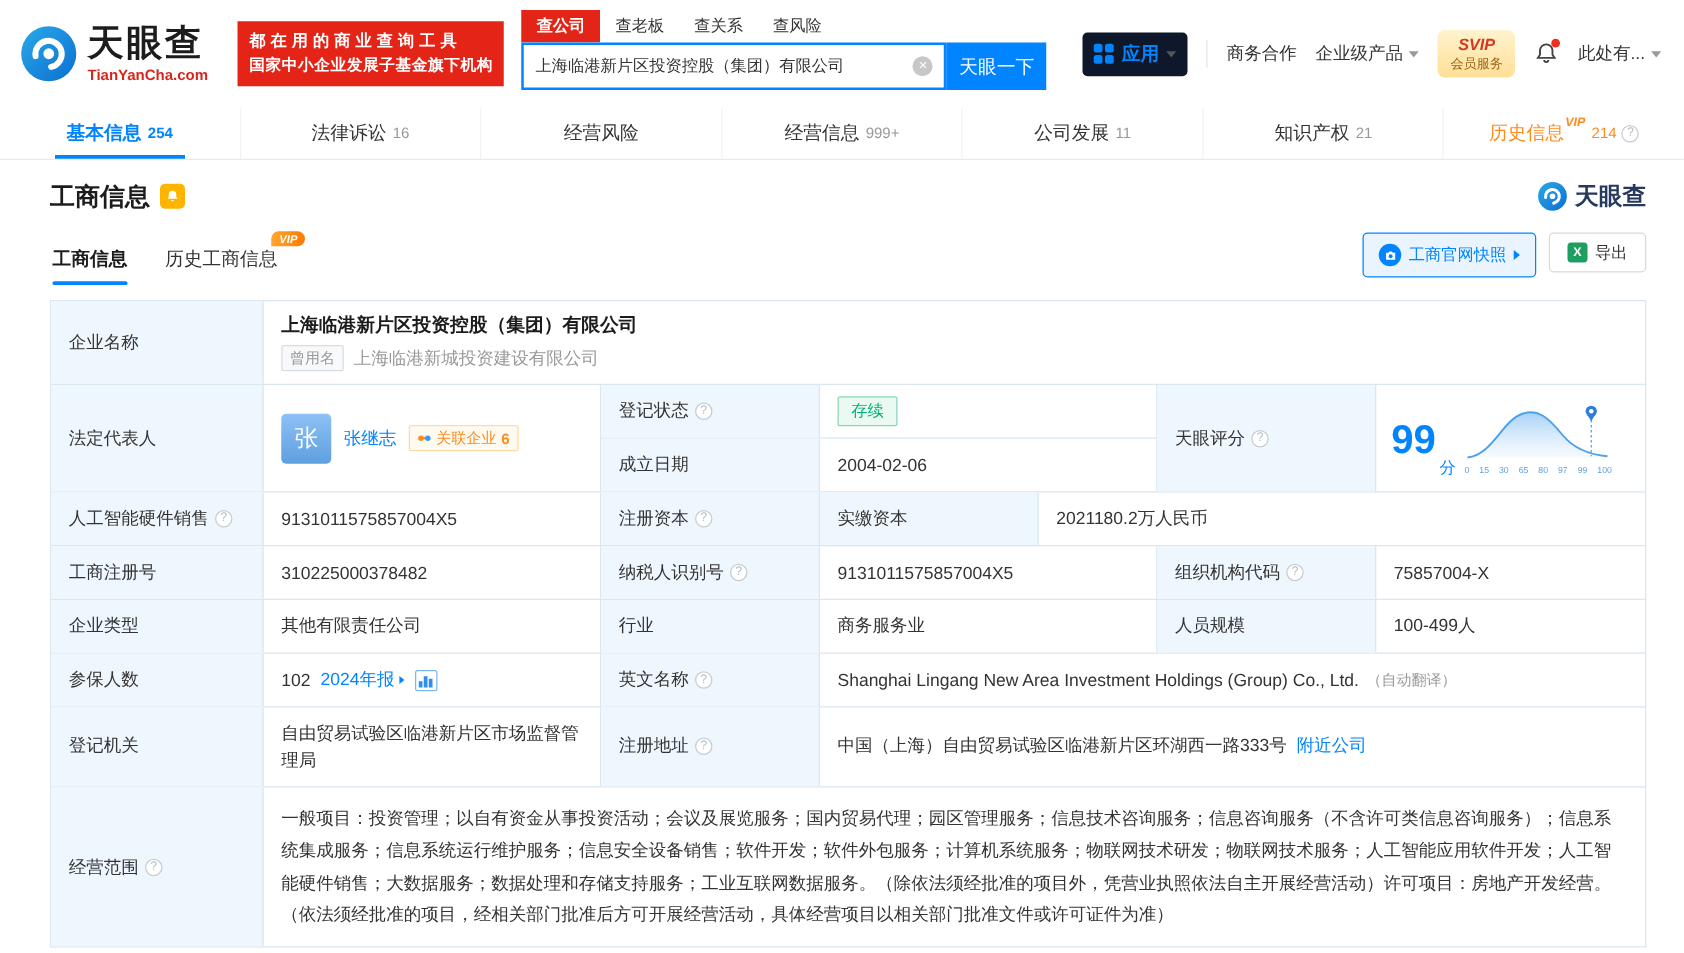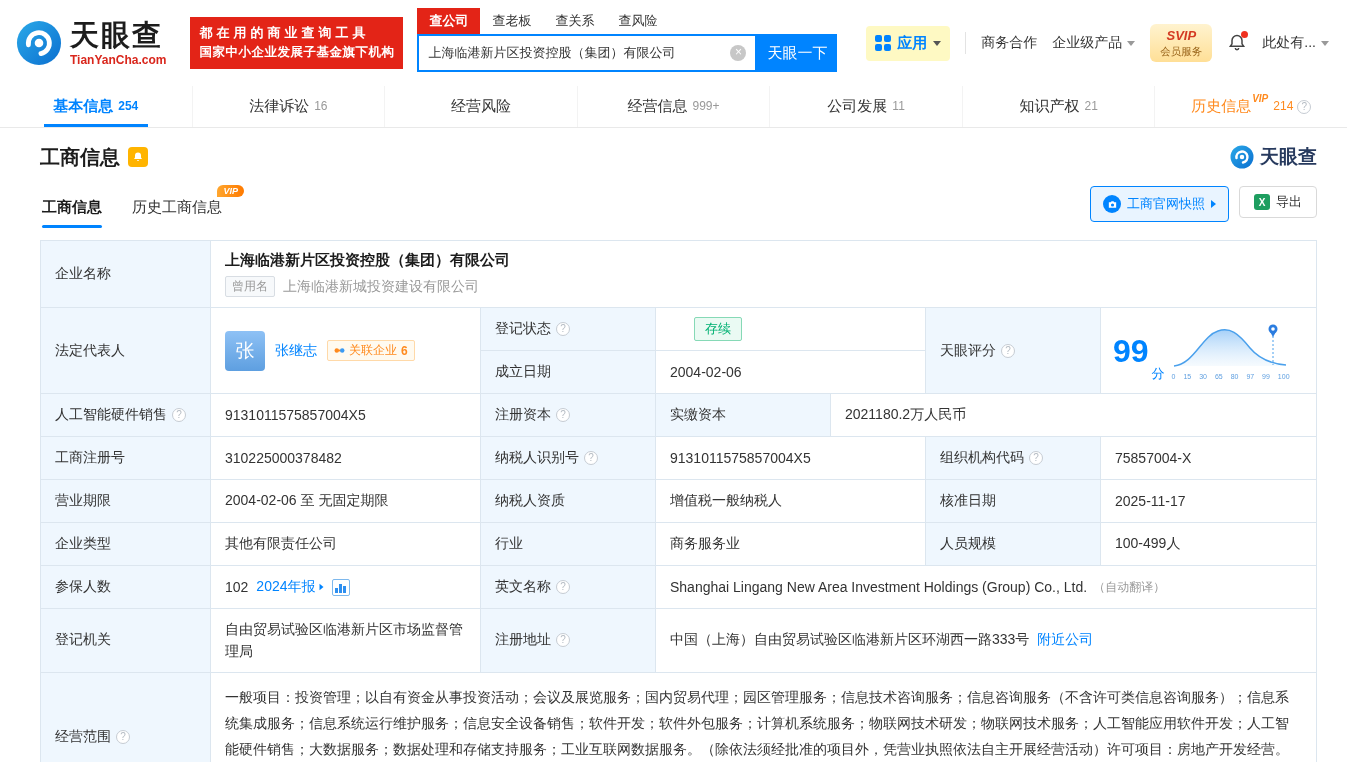--- a/index.html
+++ b/index.html
@@ -22,21 +22,21 @@
   .search-tab { font-size:13px; color:#333; padding:4px 12px; cursor:pointer; }
   .search-tab.active { background:#e32417; color:#fff; font-weight:bold; }
   .search-box { display:flex; width:420px; height:38px; }
   .search-input-wrap { flex:1; border:2px solid #0084ff; background:#fff; display:flex; align-items:center; padding:0 9px; }
   .search-input { border:none; outline:none; flex:1; font-size:13px; color:#333; font-family:inherit; background:transparent; }
   .clear-btn { width:16px; height:16px; border-radius:50%; background:#c7c7c7; color:#fff; font-size:12px; line-height:15px; text-align:center; cursor:pointer; flex:none; }
   .clear-btn::before { content:"×"; }
   .search-btn { width:80px; background:#0084ff; color:#fff; font-size:15px; border:none; cursor:pointer; font-family:inherit; }
 
   .topnav { margin-left:auto; display:flex; align-items:center; gap:15px; }
-  .app-chip { display:flex; align-items:center; gap:6px; background:#fef9c3; border-radius:4px; padding:8px 9px; cursor:pointer; }
+  .app-chip { display:flex; align-items:center; gap:6px; background:#0f172a; border-radius:4px; padding:8px 9px; cursor:pointer; }
   .app-chip .txt { color:#0084ff; font-size:15px; font-weight:bold; }
   .grid-icon { width:16px; height:16px; display:grid; grid-template-columns:7px 7px; grid-template-rows:7px 7px; gap:2px; }
   .grid-icon i { background:#0084ff; border-radius:2px; }
   .caret { width:0; height:0; border-left:4px solid transparent; border-right:4px solid transparent; border-top:5px solid #555; display:inline-block; }
   .caret.sm { border-top-color:#999; }
   .vdiv { width:1px; height:22px; background:#e3e3e3; }
   .nav-item { font-size:14px; color:#333; cursor:pointer; display:flex; align-items:center; gap:5px; white-space:nowrap; }
   .svip { background:linear-gradient(180deg,#fff3cf,#ffdf96); border-radius:6px; padding:4px 10px; text-align:center; cursor:pointer; line-height:1.25; }
   .svip .top { color:#d43a22; font-weight:bold; font-size:13px; font-style:italic; display:block; }
   .svip .bottom { color:#9a651a; font-size:10.5px; display:block; }
@@ -100,21 +100,21 @@
   .company-name { font-size:15px; font-weight:bold; color:#1c1c1c; }
   .former-line { display:flex; align-items:center; gap:8px; }
   .former-tag { border:1px solid #d8dde3; background:#f7f9fb; color:#999; font-size:12px; padding:1px 6px; border-radius:2px; }
   .former-name { color:#999; font-size:14px; }
 
   .legal-cell { gap:10px; }
   .avatar { width:40px; height:40px; border-radius:4px; background:linear-gradient(180deg,#8ec1f5,#5e9fe0); color:#fff; font-size:19px; display:flex; align-items:center; justify-content:center; flex:none; cursor:pointer; }
   .link { color:#0084ff; text-decoration:none; cursor:pointer; }
   .related-badge { display:inline-flex; align-items:center; gap:4px; border:1px solid #ffd9a8; background:#fffaf0; color:#ff8a1e; font-size:12px; padding:1px 6px; border-radius:2px; cursor:pointer; white-space:nowrap; }
 
-  .status-badge { color:#00b173; background:#eafaf3; border:1px solid #86d9b6; padding:2px 10px; font-size:13px; border-radius:2px;margin-left:24px; }
+  .status-badge { color:#00b173; background:#eafaf3; border:1px solid #86d9b6; padding:2px 10px; font-size:13px; border-radius:2px; }
 
   .score-cell { padding:4px 8px 4px 12px; gap:3px; align-items:center; }
   .score-num { color:#0084ff; font-size:32px; font-weight:bold; line-height:1; }
   .score-unit { color:#0084ff; font-size:13px; align-self:flex-end; margin-bottom:6px; }
   .score-chart { margin-left:4px; display:flex; flex-direction:column; }
   .ticks { display:flex; justify-content:space-between; width:118px; font-size:7px; color:#5f9fe0; line-height:1; margin-top:1px; }
 
   .trend-icon { display:inline-flex; width:18px; height:17px; border:1px solid #7db8ed; border-radius:2px; align-items:flex-end; justify-content:center; gap:1px; padding:2px; cursor:pointer; background:#fff; flex:none; }
   .trend-icon i { width:3px; background:#2e8ff0; display:block; }
   .trend-icon .b1 { height:5px; } .trend-icon .b2 { height:9px; } .trend-icon .b3 { height:7px; }
@@ -401,34 +401,20 @@
           <span class="help"></span>
       </div>
       <div class="cell w-v2">9131011575857004X5</div>
       <div class="cell lbl w-l3">
         <span>组织机构代码</span>
           <span class="help"></span>
       </div>
       <div class="cell last w-v3">75857004-X</div>
     </div>
 
-    <div class="row">
-      <div class="cell lbl w-l1">
-          <span>营业期限</span>
-        </div>
-      <div class="cell w-v1">2004-02-06 至 无固定期限</div>
-      <div class="cell lbl w-l2">
-          <span>纳税人资质</span>
-        </div>
-      <div class="cell w-v2">增值税一般纳税人</div>
-      <div class="cell lbl w-l3">
-          <span>核准日期</span>
-        </div>
-      <div class="cell last w-v3">2025-11-17</div>
-    </div>
 
     <div class="row">
       <div class="cell lbl w-l1">
           <span>企业类型</span>
         </div>
       <div class="cell w-v1">其他有限责任公司</div>
       <div class="cell lbl w-l2">
           <span>行业</span>
         </div>
       <div class="cell w-v2">商务服务业</div>

